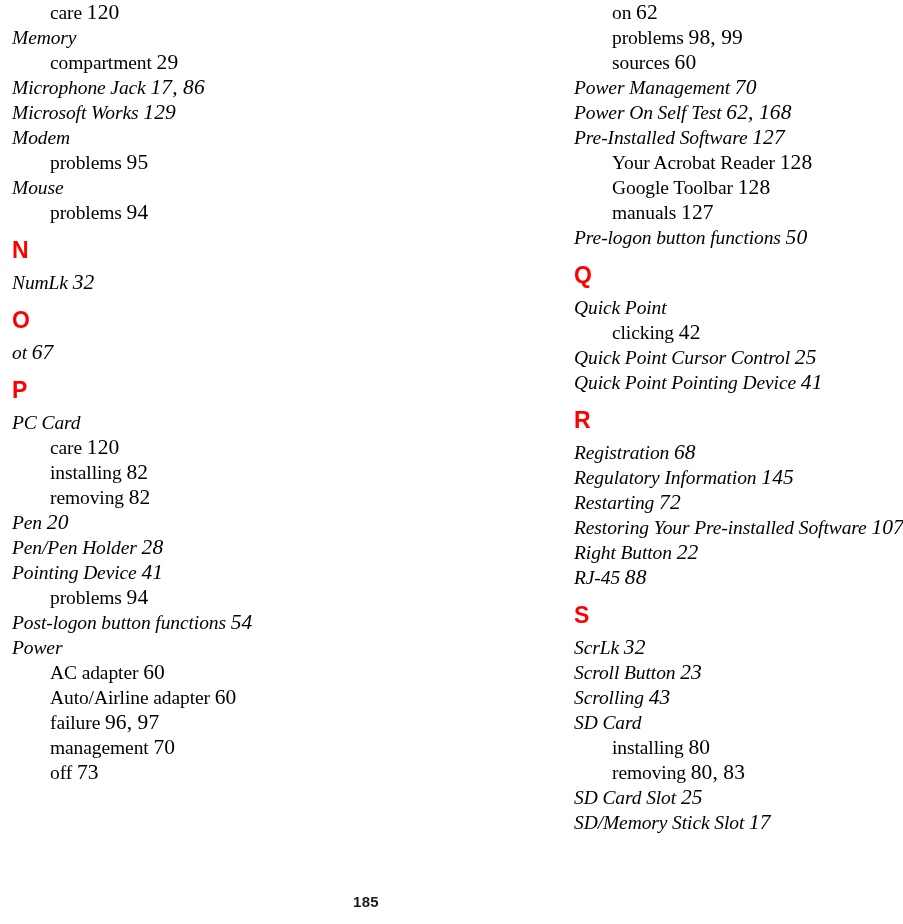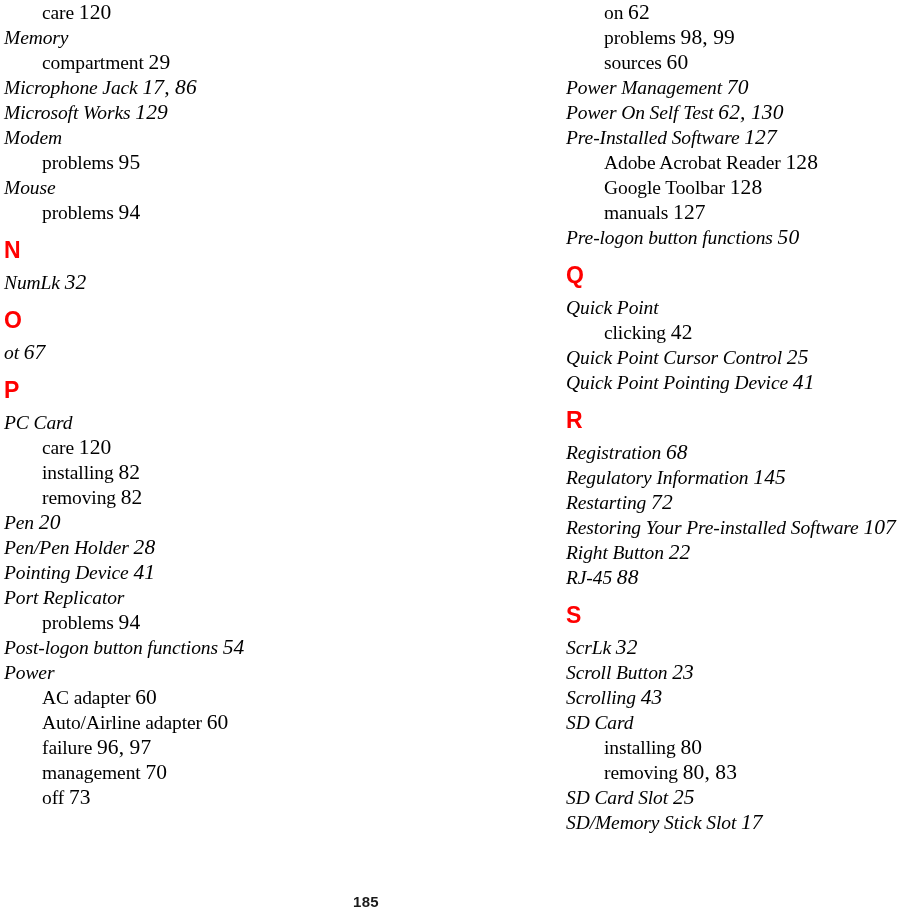--- a/index.html
+++ b/index.html
@@ -16,21 +16,21 @@
     color: #000000;
     overflow: hidden;
     -webkit-font-smoothing: antialiased;
   }
   .page {
     position: absolute;
     inset: 0;
   }
   .columns {
     position: absolute;
-    left: 4px;
+    left: 12px;
     top: 0;
     width: 836px;
     height: 866px;
   }
   .col {
     position: absolute;
     top: 0;
   }
   .col-left  { left: 0px;   width: 470px; }
   .col-right { left: 538px; width: 365px; margin-left: 24px; }
@@ -96,38 +96,37 @@
         <div class="section-head">O</div>
         <div class="entry level-1"><span class="term">ot</span> <span class="pages">67</span></div>
         <div class="section-head">P</div>
         <div class="entry level-1"><span class="term">PC Card</span></div>
         <div class="entry level-2"><span class="term">care</span> <span class="pages">120</span></div>
         <div class="entry level-2"><span class="term">installing</span> <span class="pages">82</span></div>
         <div class="entry level-2"><span class="term">removing</span> <span class="pages">82</span></div>
         <div class="entry level-1"><span class="term">Pen</span> <span class="pages">20</span></div>
         <div class="entry level-1"><span class="term">Pen/Pen Holder</span> <span class="pages">28</span></div>
         <div class="entry level-1"><span class="term">Pointing Device</span> <span class="pages">41</span></div>
-        <div class="entry level-1"><span class="term">Port Replicator</span></div>
         <div class="entry level-2"><span class="term">problems</span> <span class="pages">94</span></div>
         <div class="entry level-1"><span class="term">Post-logon button functions</span> <span class="pages">54</span></div>
         <div class="entry level-1"><span class="term">Power</span></div>
         <div class="entry level-2"><span class="term">AC adapter</span> <span class="pages">60</span></div>
         <div class="entry level-2"><span class="term">Auto/Airline adapter</span> <span class="pages">60</span></div>
         <div class="entry level-2"><span class="term">failure</span> <span class="pages">96, 97</span></div>
         <div class="entry level-2"><span class="term">management</span> <span class="pages">70</span></div>
         <div class="entry level-2"><span class="term">off</span> <span class="pages">73</span></div>
       </div>
     <div class="col col-right">
         <div class="entry level-2"><span class="term">on</span> <span class="pages">62</span></div>
         <div class="entry level-2"><span class="term">problems</span> <span class="pages">98, 99</span></div>
         <div class="entry level-2"><span class="term">sources</span> <span class="pages">60</span></div>
         <div class="entry level-1"><span class="term">Power Management</span> <span class="pages">70</span></div>
-        <div class="entry level-1"><span class="term">Power On Self Test</span> <span class="pages">62, 130</span></div>
+        <div class="entry level-1"><span class="term">Power On Self Test</span> <span class="pages">62, 168</span></div>
         <div class="entry level-1"><span class="term">Pre-Installed Software</span> <span class="pages">127</span></div>
-        <div class="entry level-2"><span class="term">Adobe Acrobat Reader</span> <span class="pages">128</span></div>
+        <div class="entry level-2"><span class="term">Your Acrobat Reader</span> <span class="pages">128</span></div>
         <div class="entry level-2"><span class="term">Google Toolbar</span> <span class="pages">128</span></div>
         <div class="entry level-2"><span class="term">manuals</span> <span class="pages">127</span></div>
         <div class="entry level-1"><span class="term">Pre-logon button functions</span> <span class="pages">50</span></div>
         <div class="section-head">Q</div>
         <div class="entry level-1"><span class="term">Quick Point</span></div>
         <div class="entry level-2"><span class="term">clicking</span> <span class="pages">42</span></div>
         <div class="entry level-1"><span class="term">Quick Point Cursor Control</span> <span class="pages">25</span></div>
         <div class="entry level-1"><span class="term">Quick Point Pointing Device</span> <span class="pages">41</span></div>
         <div class="section-head">R</div>
         <div class="entry level-1"><span class="term">Registration</span> <span class="pages">68</span></div>

